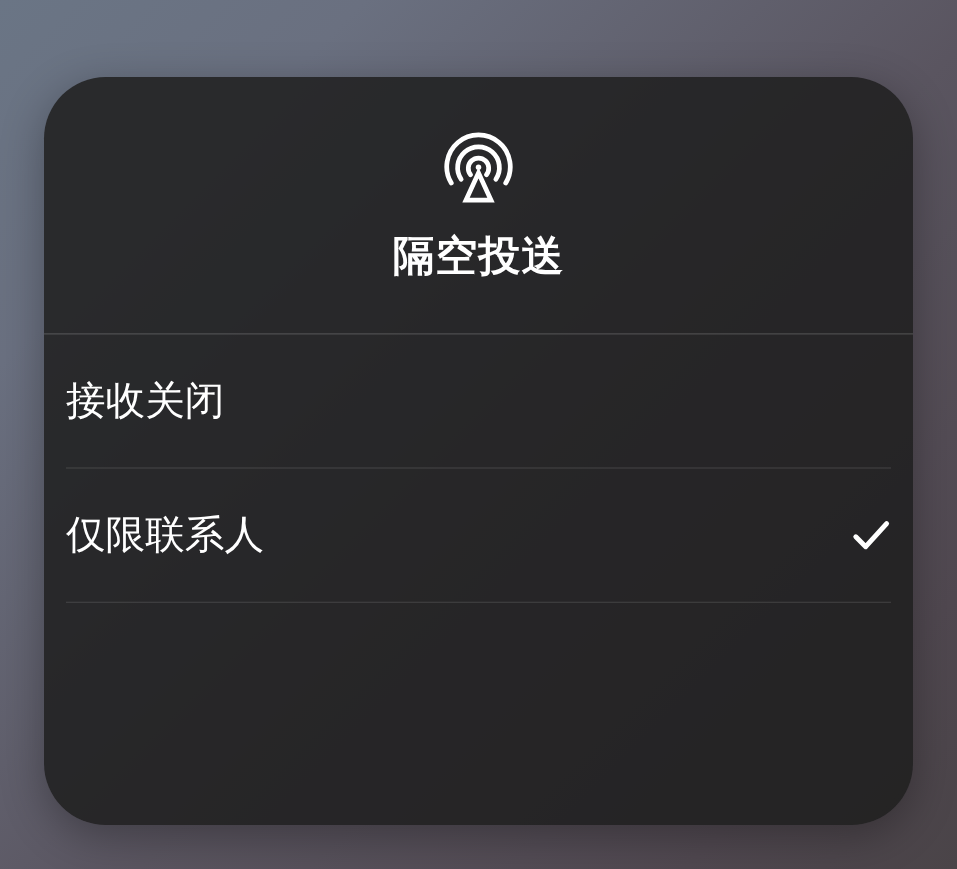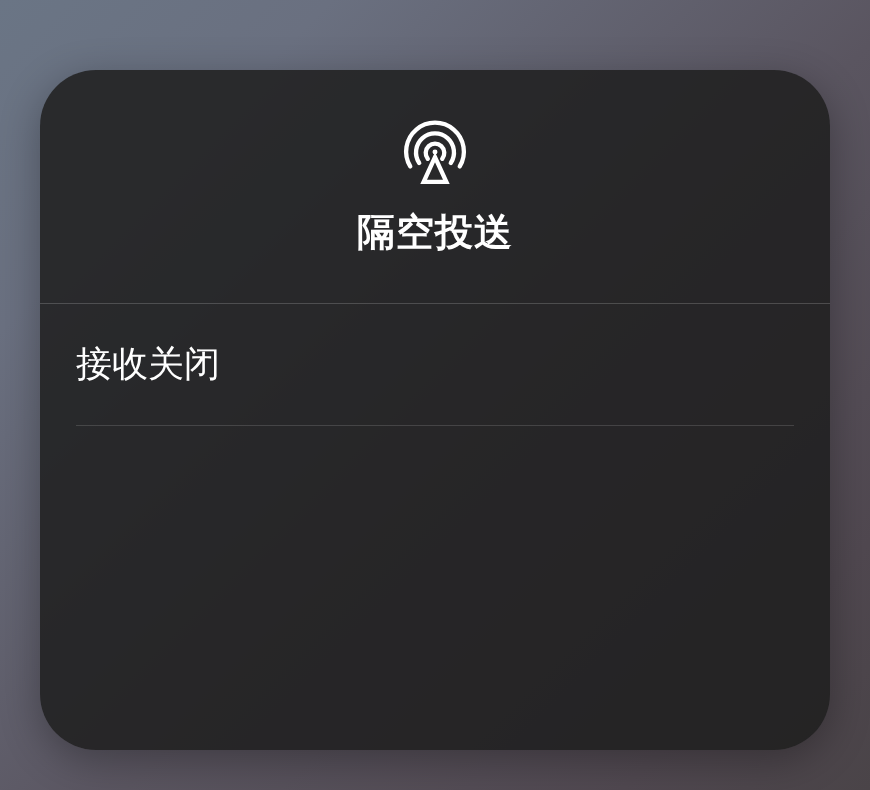--- a/index.html
+++ b/index.html
@@ -42,21 +42,21 @@
       width: 66px;
       height: 66px;
     }
     .panel-title {
       color: #ffffff;
       font-size: 38px;
       font-weight: 600;
       letter-spacing: 1px;
     }
     .menu {
-      padding: 0 36px;
+      padding: 0 20px;
       text-align: right;
     }
     .menu-item {
       height: 122px;
       display: flex;
       align-items: center;
       justify-content: space-between;
       border-bottom: 1px solid rgba(255,255,255,0.14);
       cursor: pointer;
     }
@@ -98,16 +98,24 @@
     </span>
     <div class="panel-title">隔空投送</div>
   </div>
   <div class="menu">
 
     <div class="menu-item">
       <span class="menu-item-label">接收关闭</span>
 
     </div>
 
+    <div class="menu-item selected">
+      <span class="menu-item-label">仅限联系人</span>
+      <span class="checkmark">
+        <svg viewBox="0 0 36 36" fill="none" stroke="#ffffff" stroke-width="4.5" stroke-linecap="round" stroke-linejoin="round">
+          <path d="M 4 19 L 13 28 L 32 7"></path>
+        </svg>
+      </span>
+    </div>
 
 
   </div>
 </div>
 
 </body></html>

